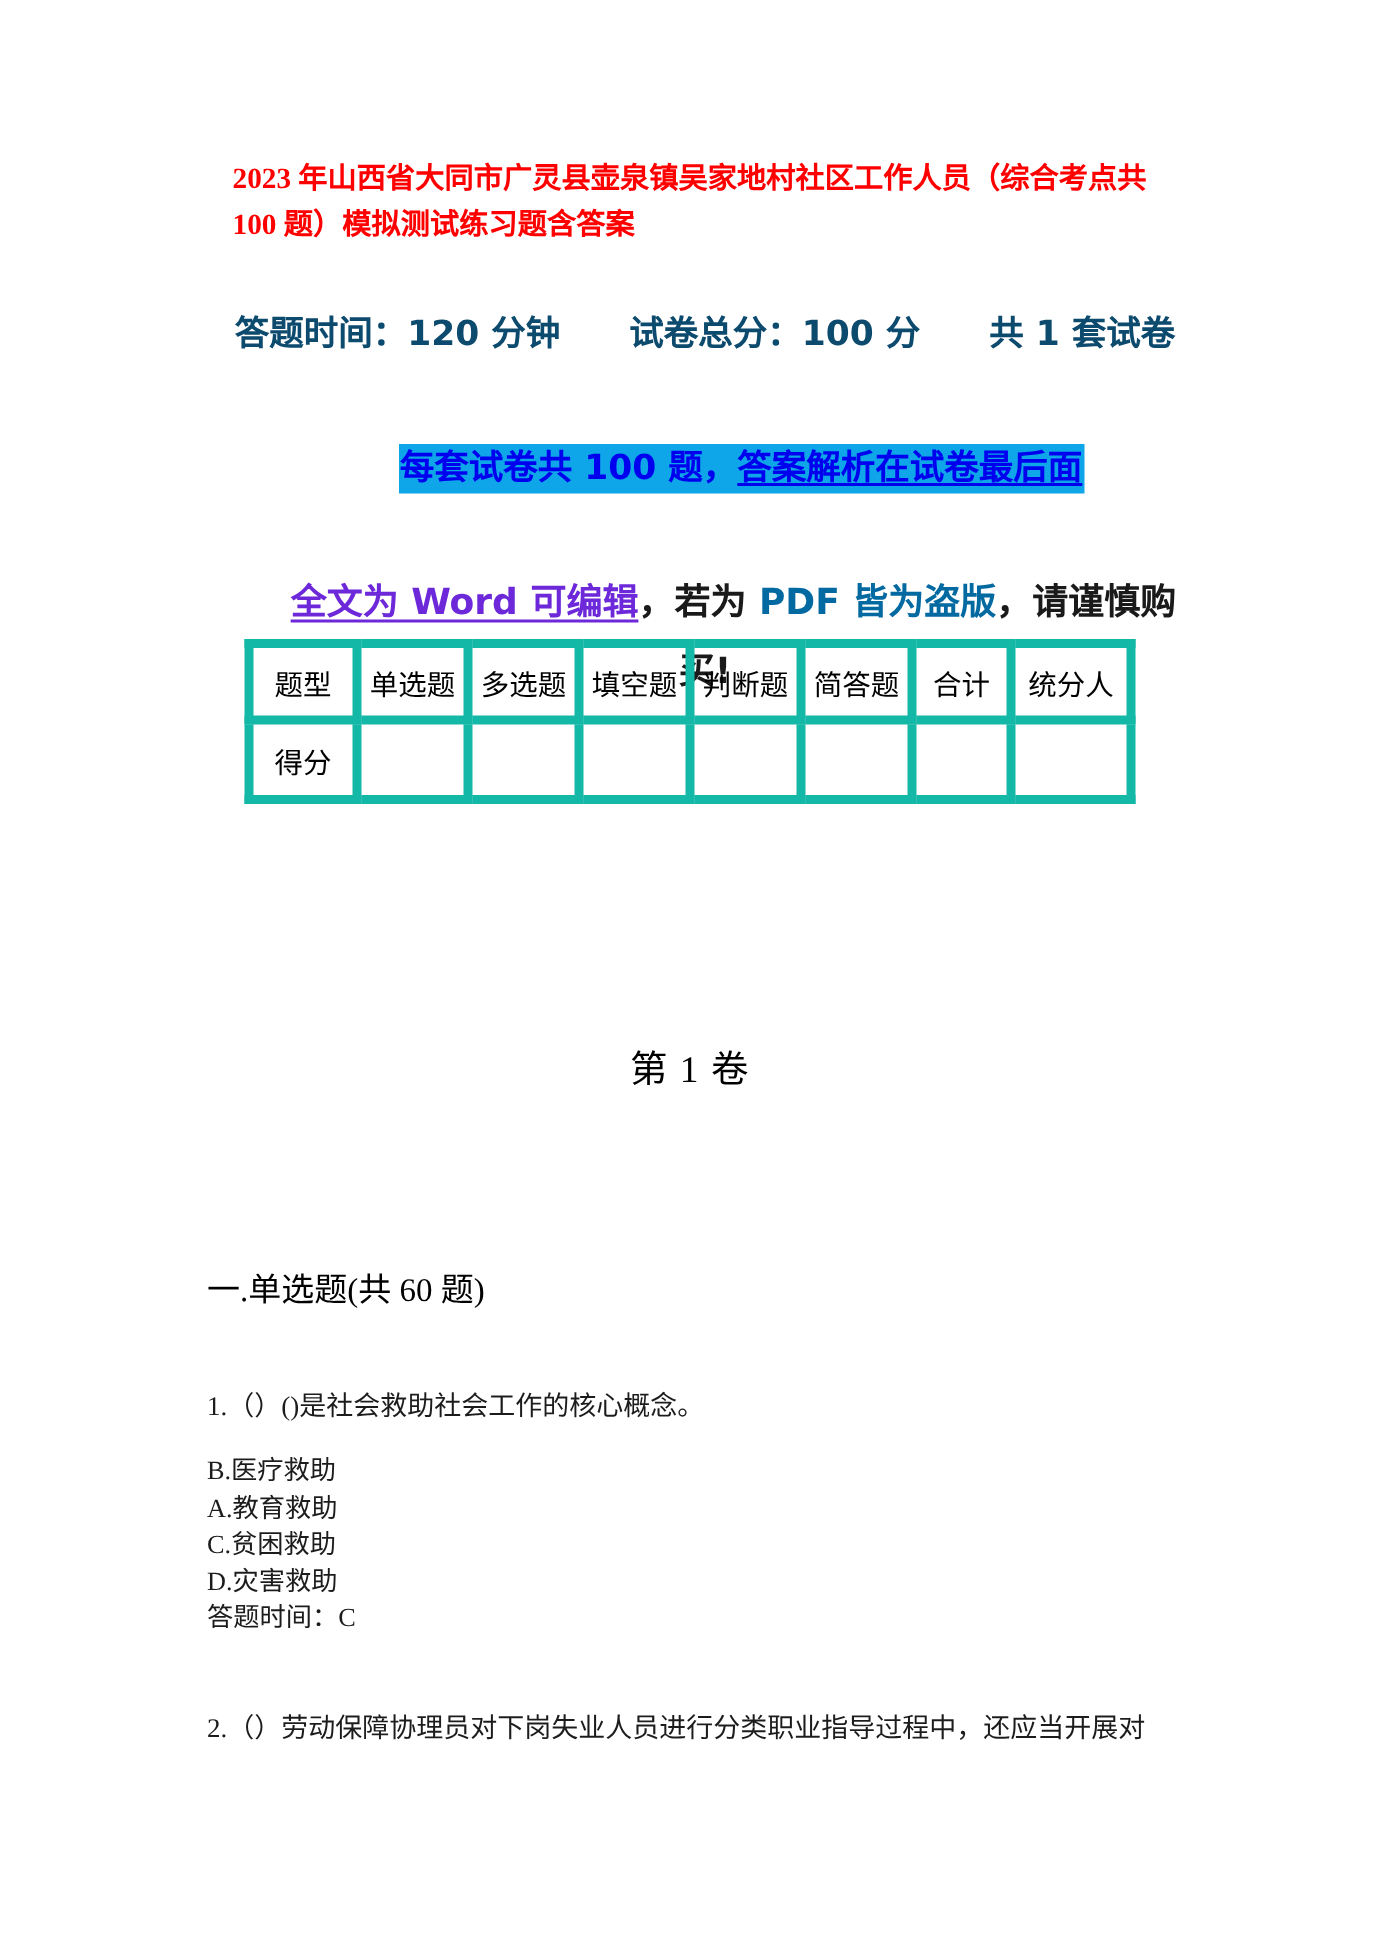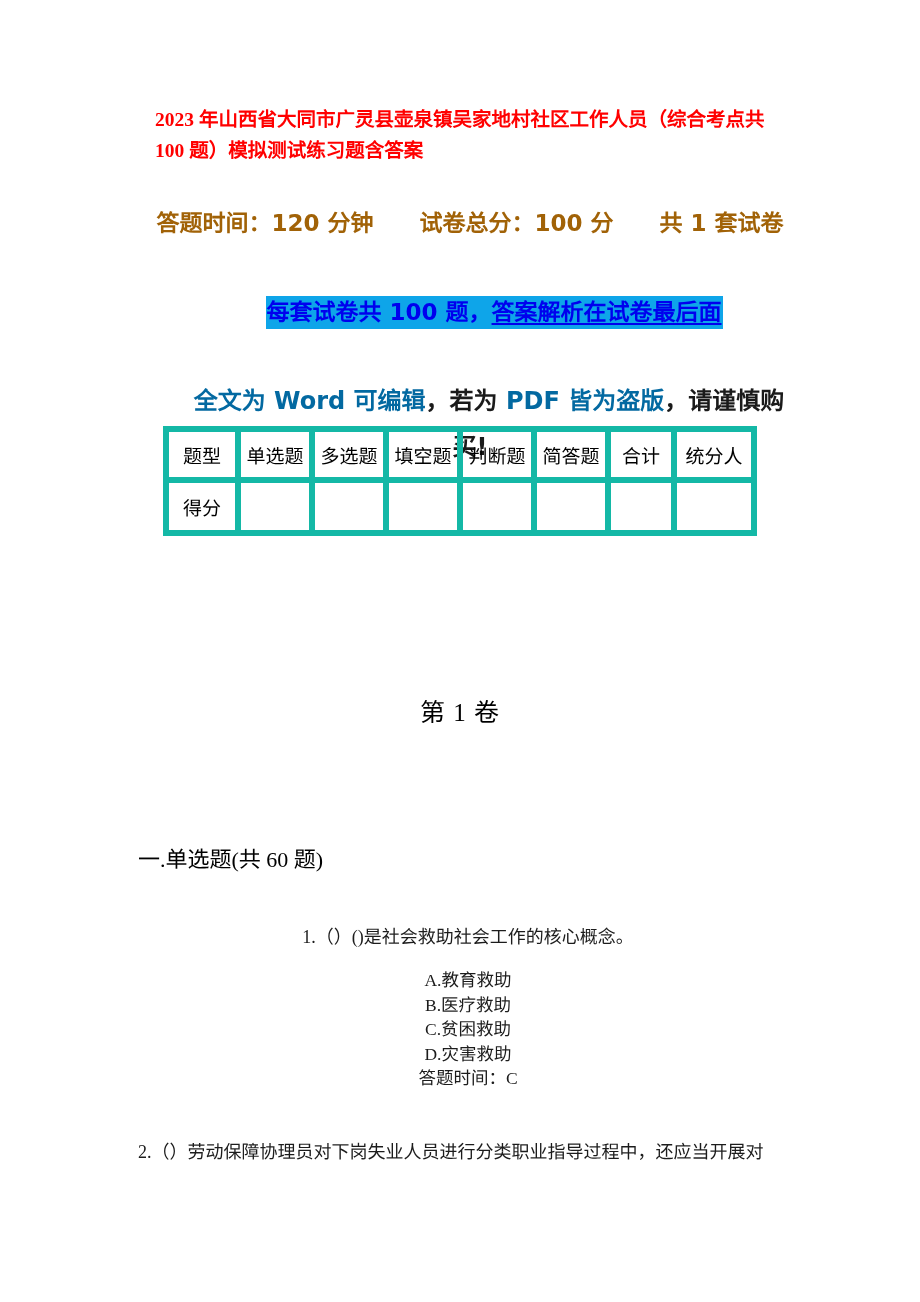--- a/index.html
+++ b/index.html
@@ -45,21 +45,21 @@
     top: 200px;
     width: 700px;
     text-align: center;
   }
 
   .sub-line1 {
     font-family: "DejaVu Sans", "Liberation Sans", sans-serif;
     font-weight: bold;
     font-size: 23px;
     line-height: 46px;
-    color: #a16207;
+    color: #0c4a6e;
     white-space: pre;
   }
 
   .sub-line2 {
     font-family: "DejaVu Sans", "Liberation Sans", sans-serif;
     font-weight: bold;
     font-size: 23px;
     line-height: 44px;
     color: #0000ee;
     white-space: pre;
@@ -78,21 +78,22 @@
     font-weight: bold;
     font-size: 24px;
     line-height: 46px;
     color: #1a1a1a;
     white-space: normal;
     text-align: center;
     width: 640px;
     margin: 0 auto;
   }
   .sub-line3 .darkred {
-    color: #0369a1;
+    color: #6d28d9;
+    text-decoration: underline;
     text-underline-offset: 4px;
     margin-left: 38px;
   }
   .sub-line3 .brightred {
     color: #0369a1;
   }
 
   
   .score-table {
     position: absolute;
@@ -137,21 +138,21 @@
     left: 138px;
     top: 841px;
     font-family: "Liberation Serif", "DejaVu Serif", serif;
     font-size: 22px;
     color: #000000;
     white-space: pre;
   }
 
   
   .q-block { position: absolute; left: 138px; width: 660px; }
-  .q1 { top: 925px; text-align: center; }
+  .q1 { top: 925px; }
   .q2 { top: 1140px; }
 
   .q-stem {
     font-family: "Liberation Serif", "DejaVu Serif", serif;
     font-size: 18px;
     line-height: 24px;
     color: #1c1c1c;
     white-space: pre;
   }
   .q-opts {
@@ -225,22 +226,22 @@
     </tbody>
   </table>
 
   <div class="juan">第 1 卷</div>
 
   <div class="section-heading">一.单选题(共 60 题)</div>
 
   <div class="q-block q1">
     <div class="q-stem">1.（）()是社会救助社会工作的核心概念。</div>
     <div class="q-opts">
+      <div class="q-opt">B.医疗救助</div>
       <div class="q-opt">A.教育救助</div>
-      <div class="q-opt">B.医疗救助</div>
       <div class="q-opt">C.贫困救助</div>
       <div class="q-opt">D.灾害救助</div>
       <div class="q-answer">答题时间：C</div>
     </div>
   </div>
 
   <div class="q-block q2">
     <div class="q-stem">2.（）劳动保障协理员对下岗失业人员进行分类职业指导过程中，还应当开展对</div>
   </div>
 

